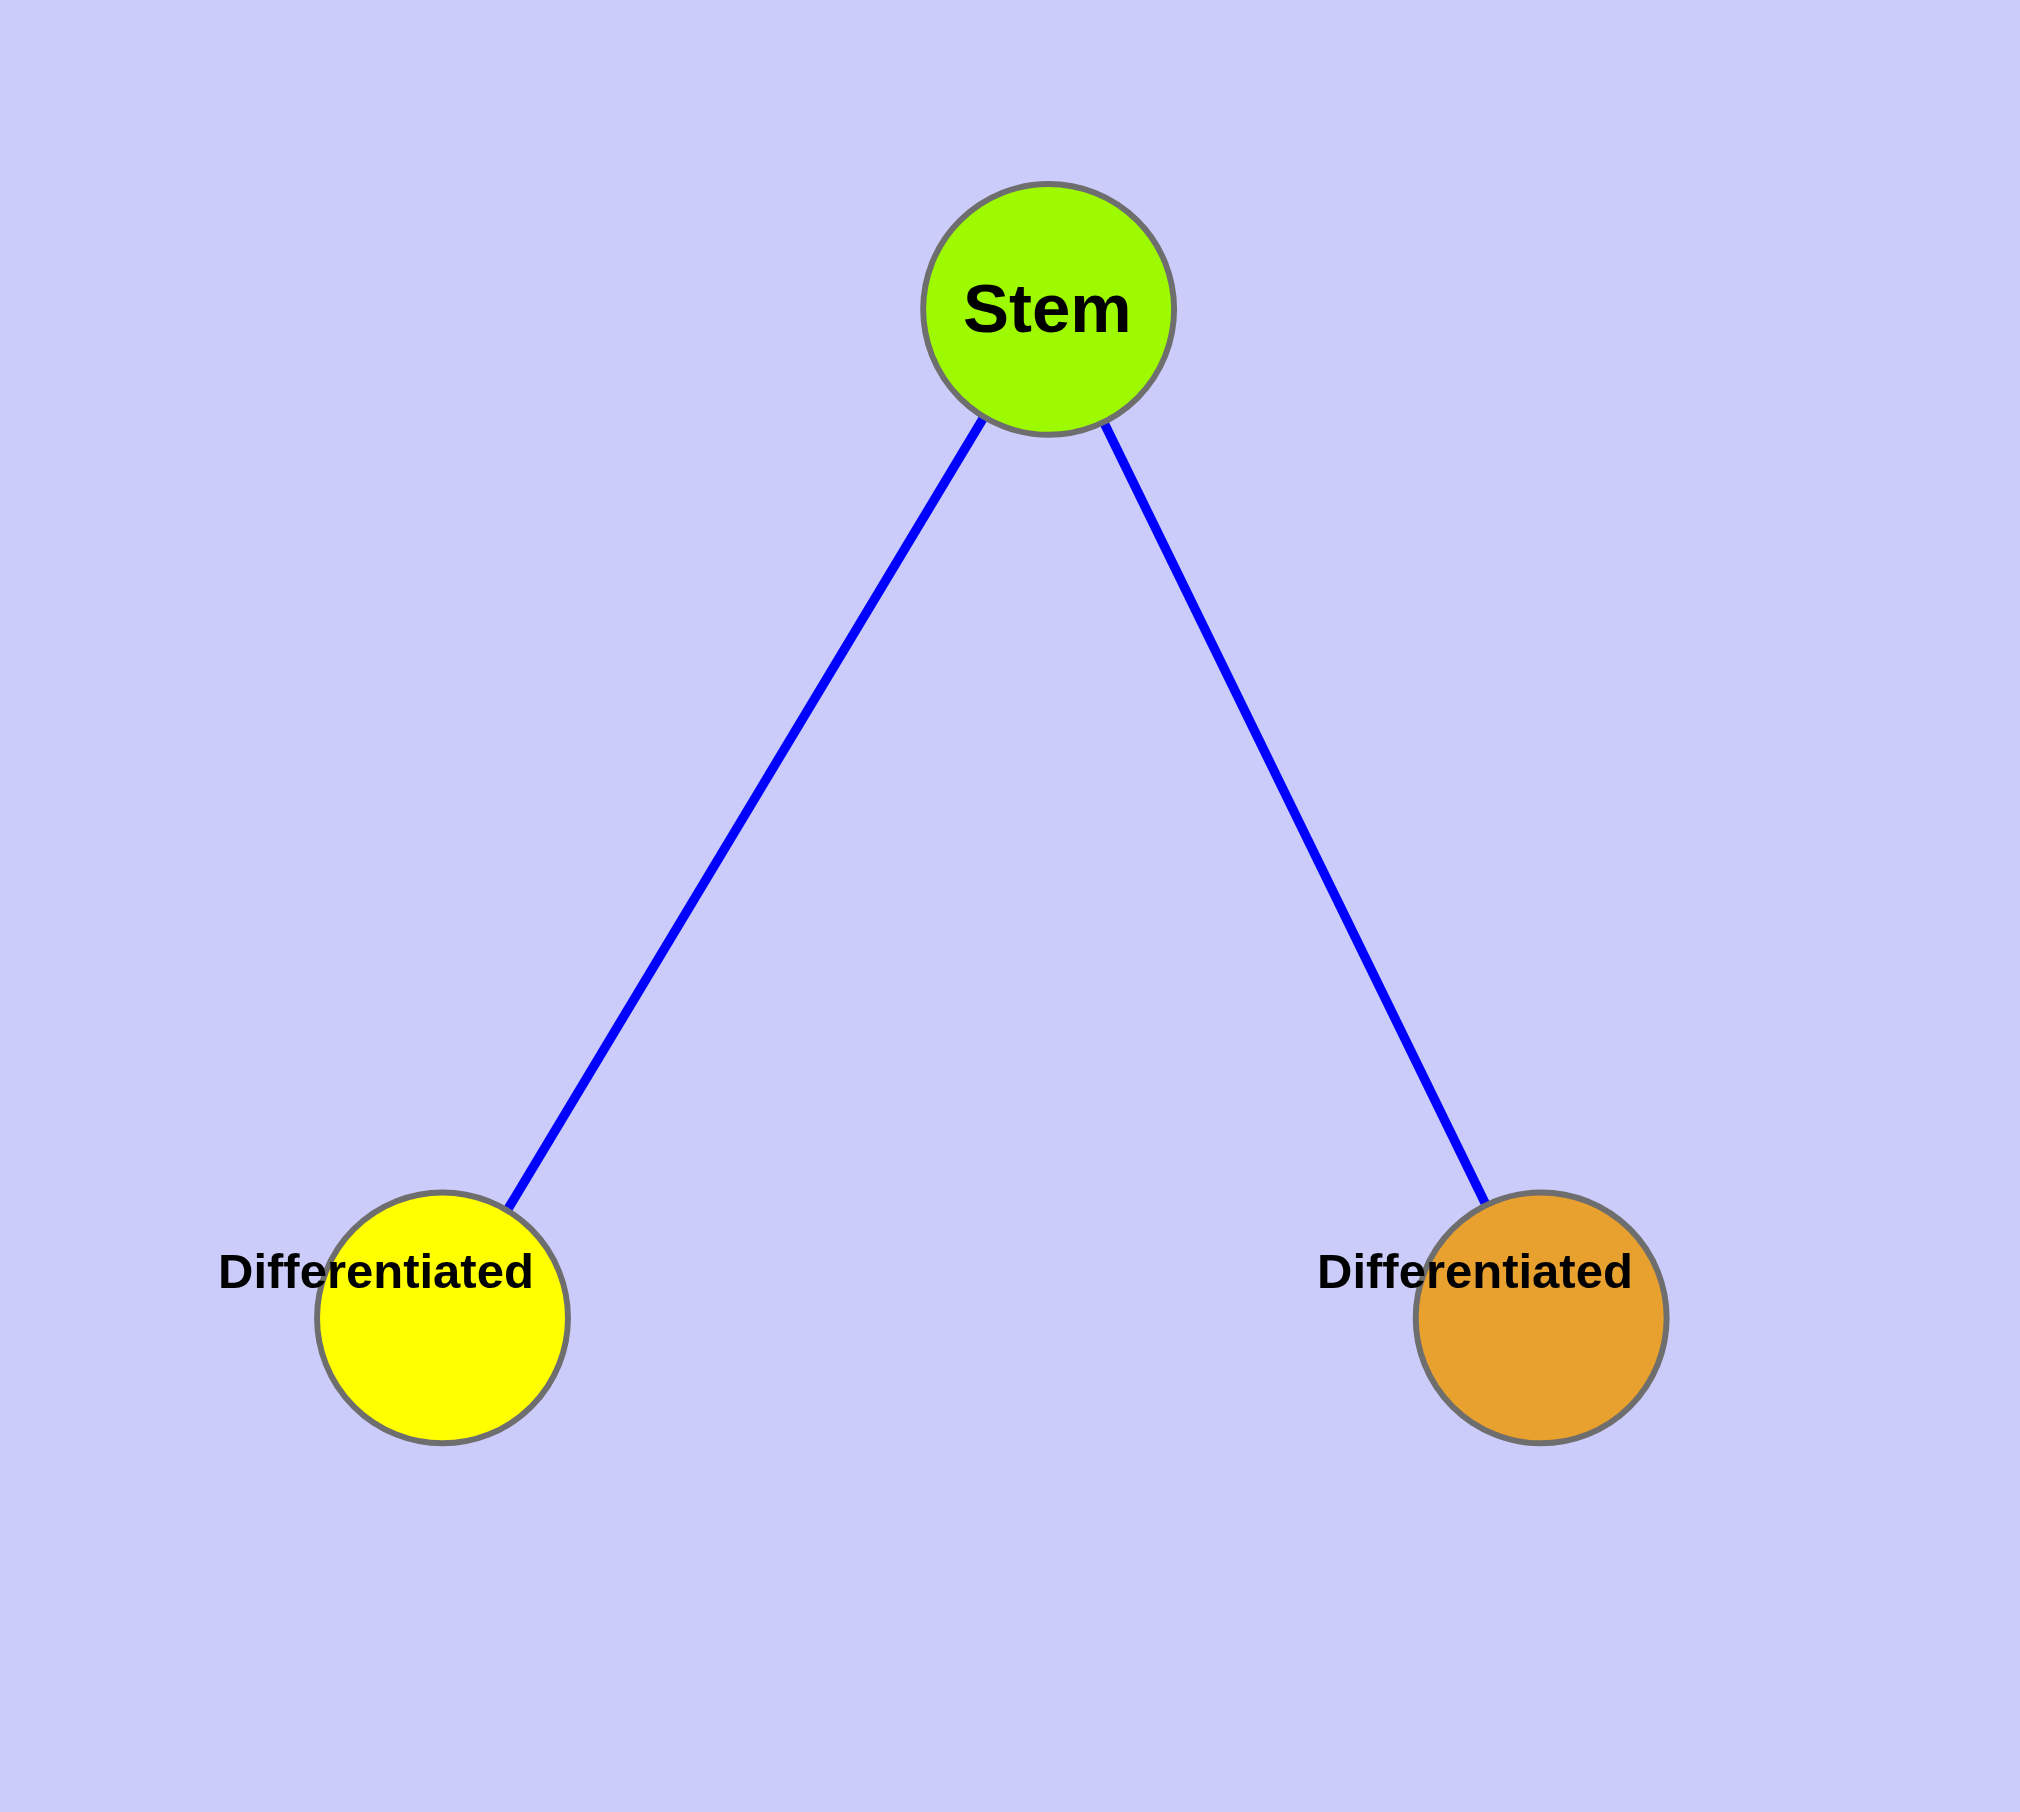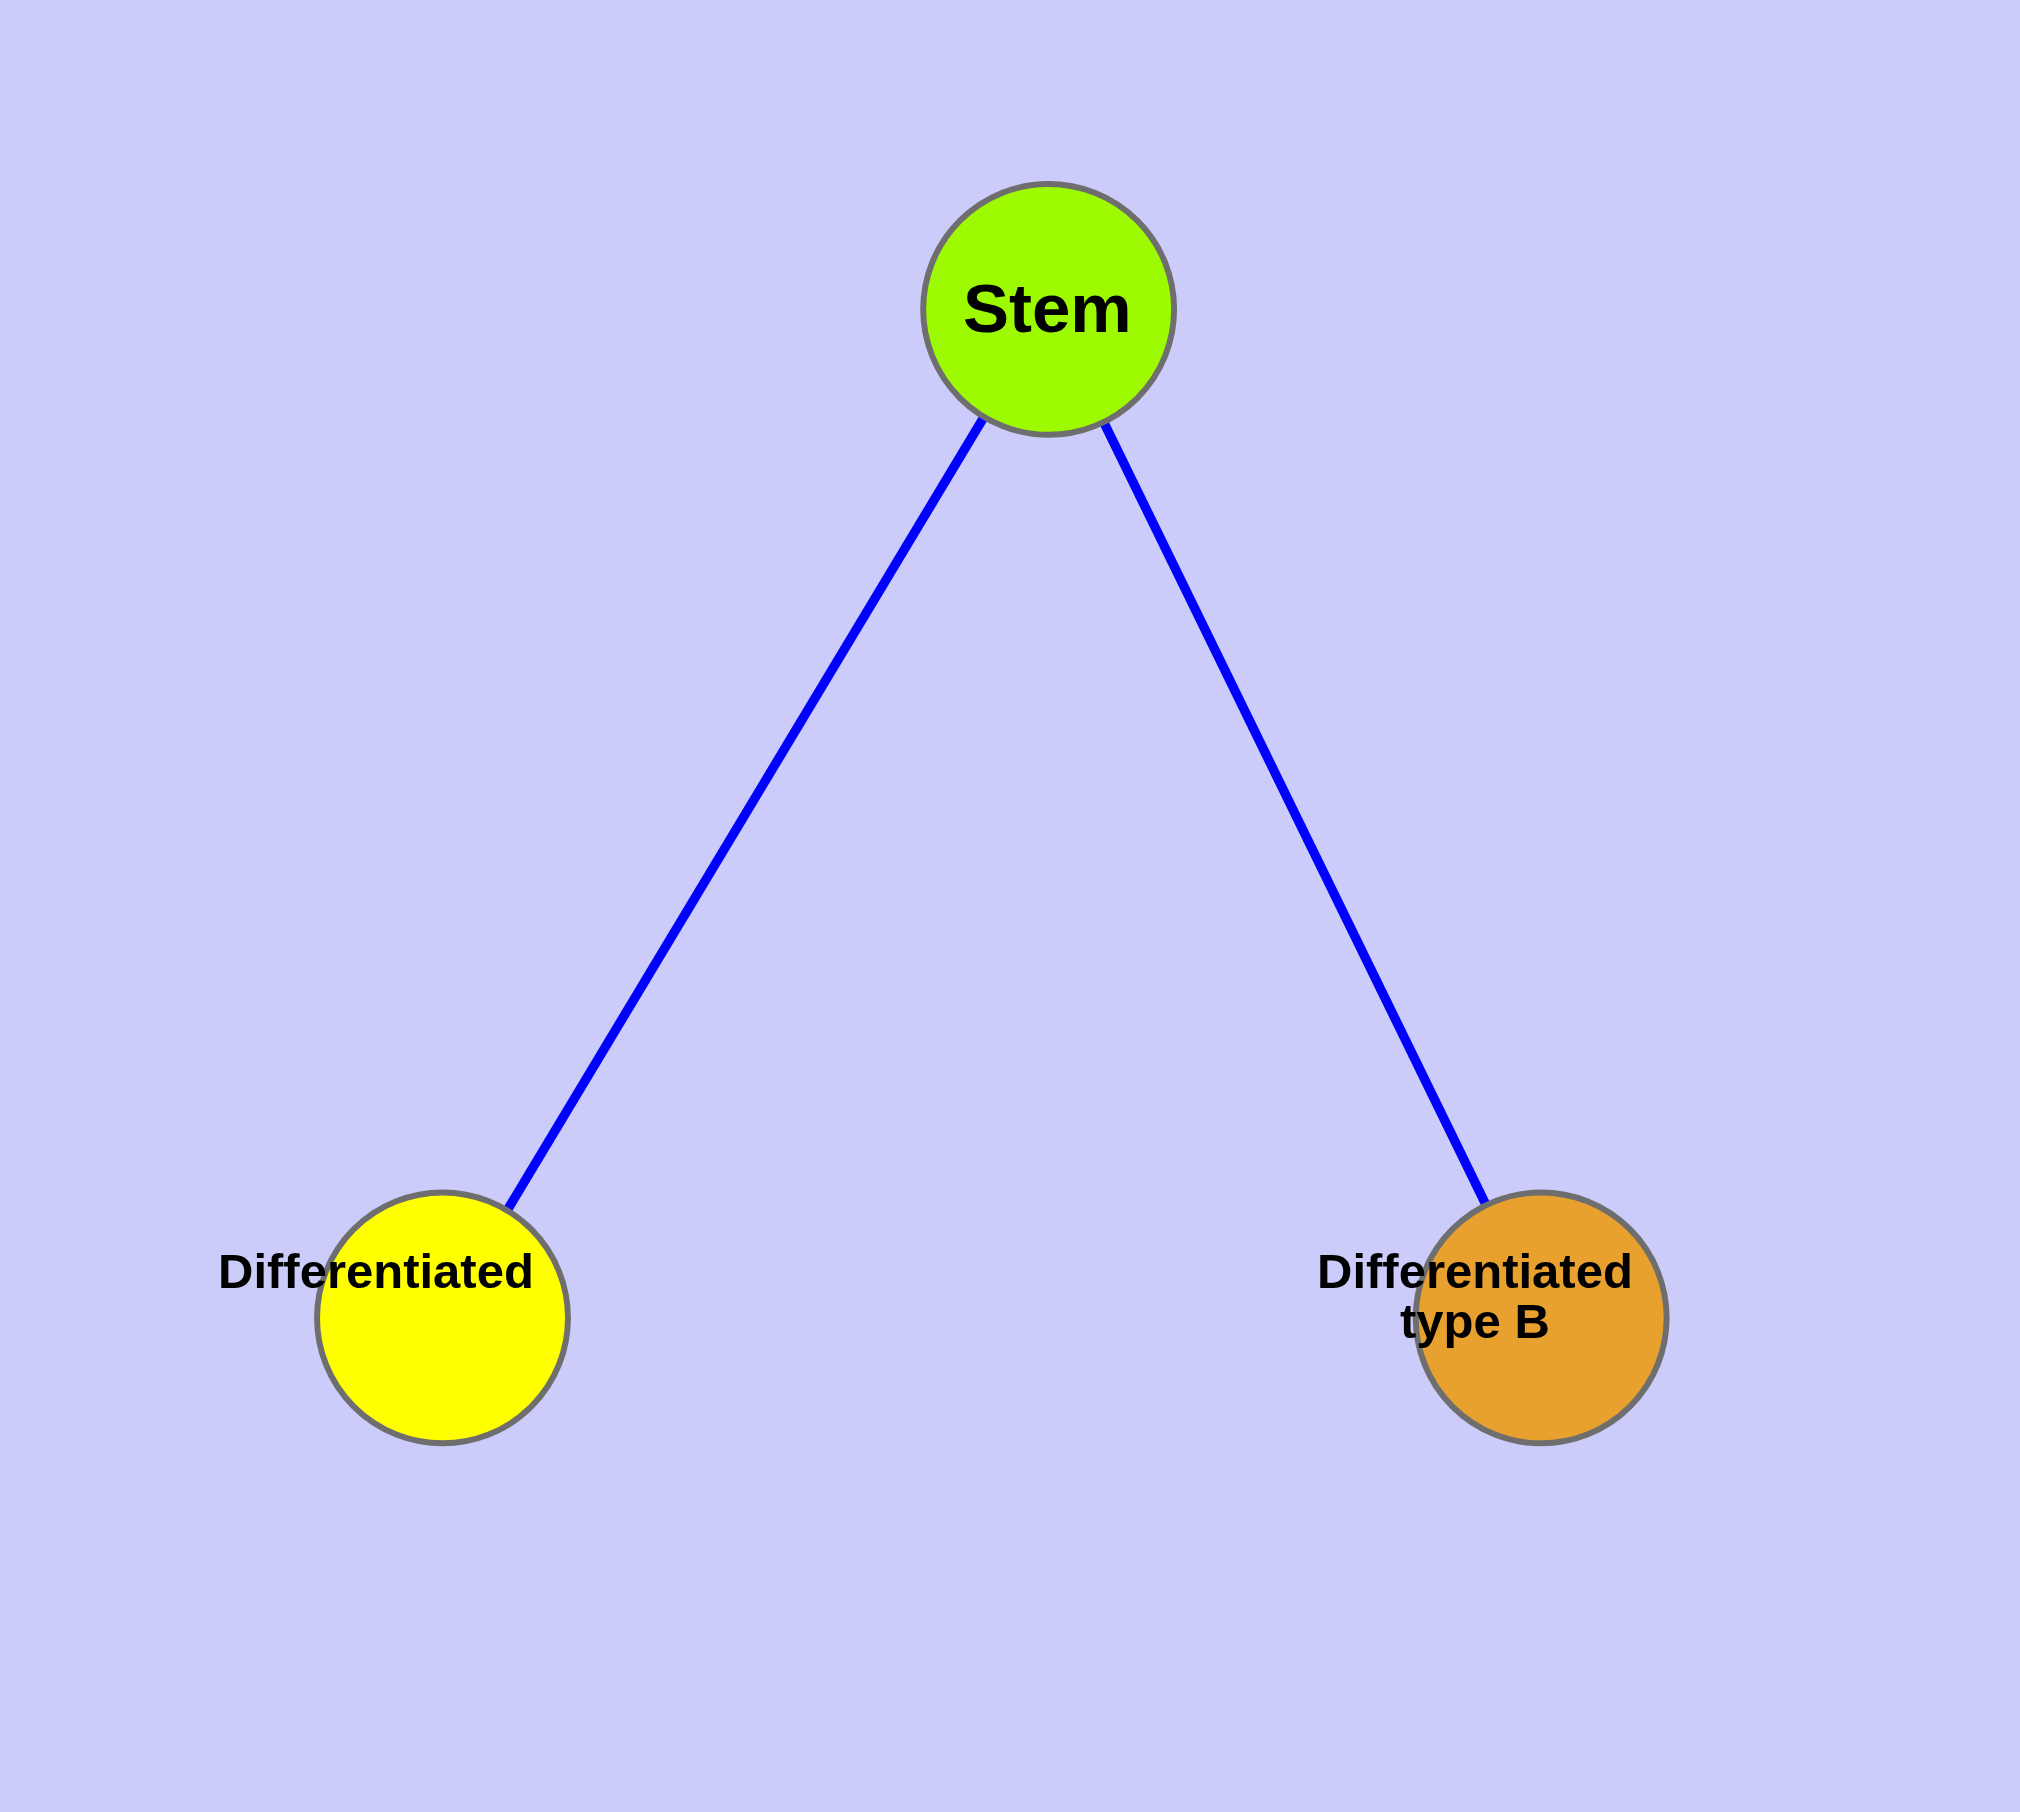--- a/index.html
+++ b/index.html
@@ -68,18 +68,17 @@
 
   <div id="label-layer">
       <div class="node-label single" style="left: 963px; top: 274px;">
         <div>Stem</div>
       </div>
       <div class="node-label double" style="left: 218px; top: 1247px;">
         <div>Differentiated</div>
       </div>
       <div class="node-label double" style="left: 1317px; top: 1247px;">
         <div>Differentiated</div>
-        <div>type B</div>
       </div>
     </div>
 
 </div>
 
 
 </body></html>

